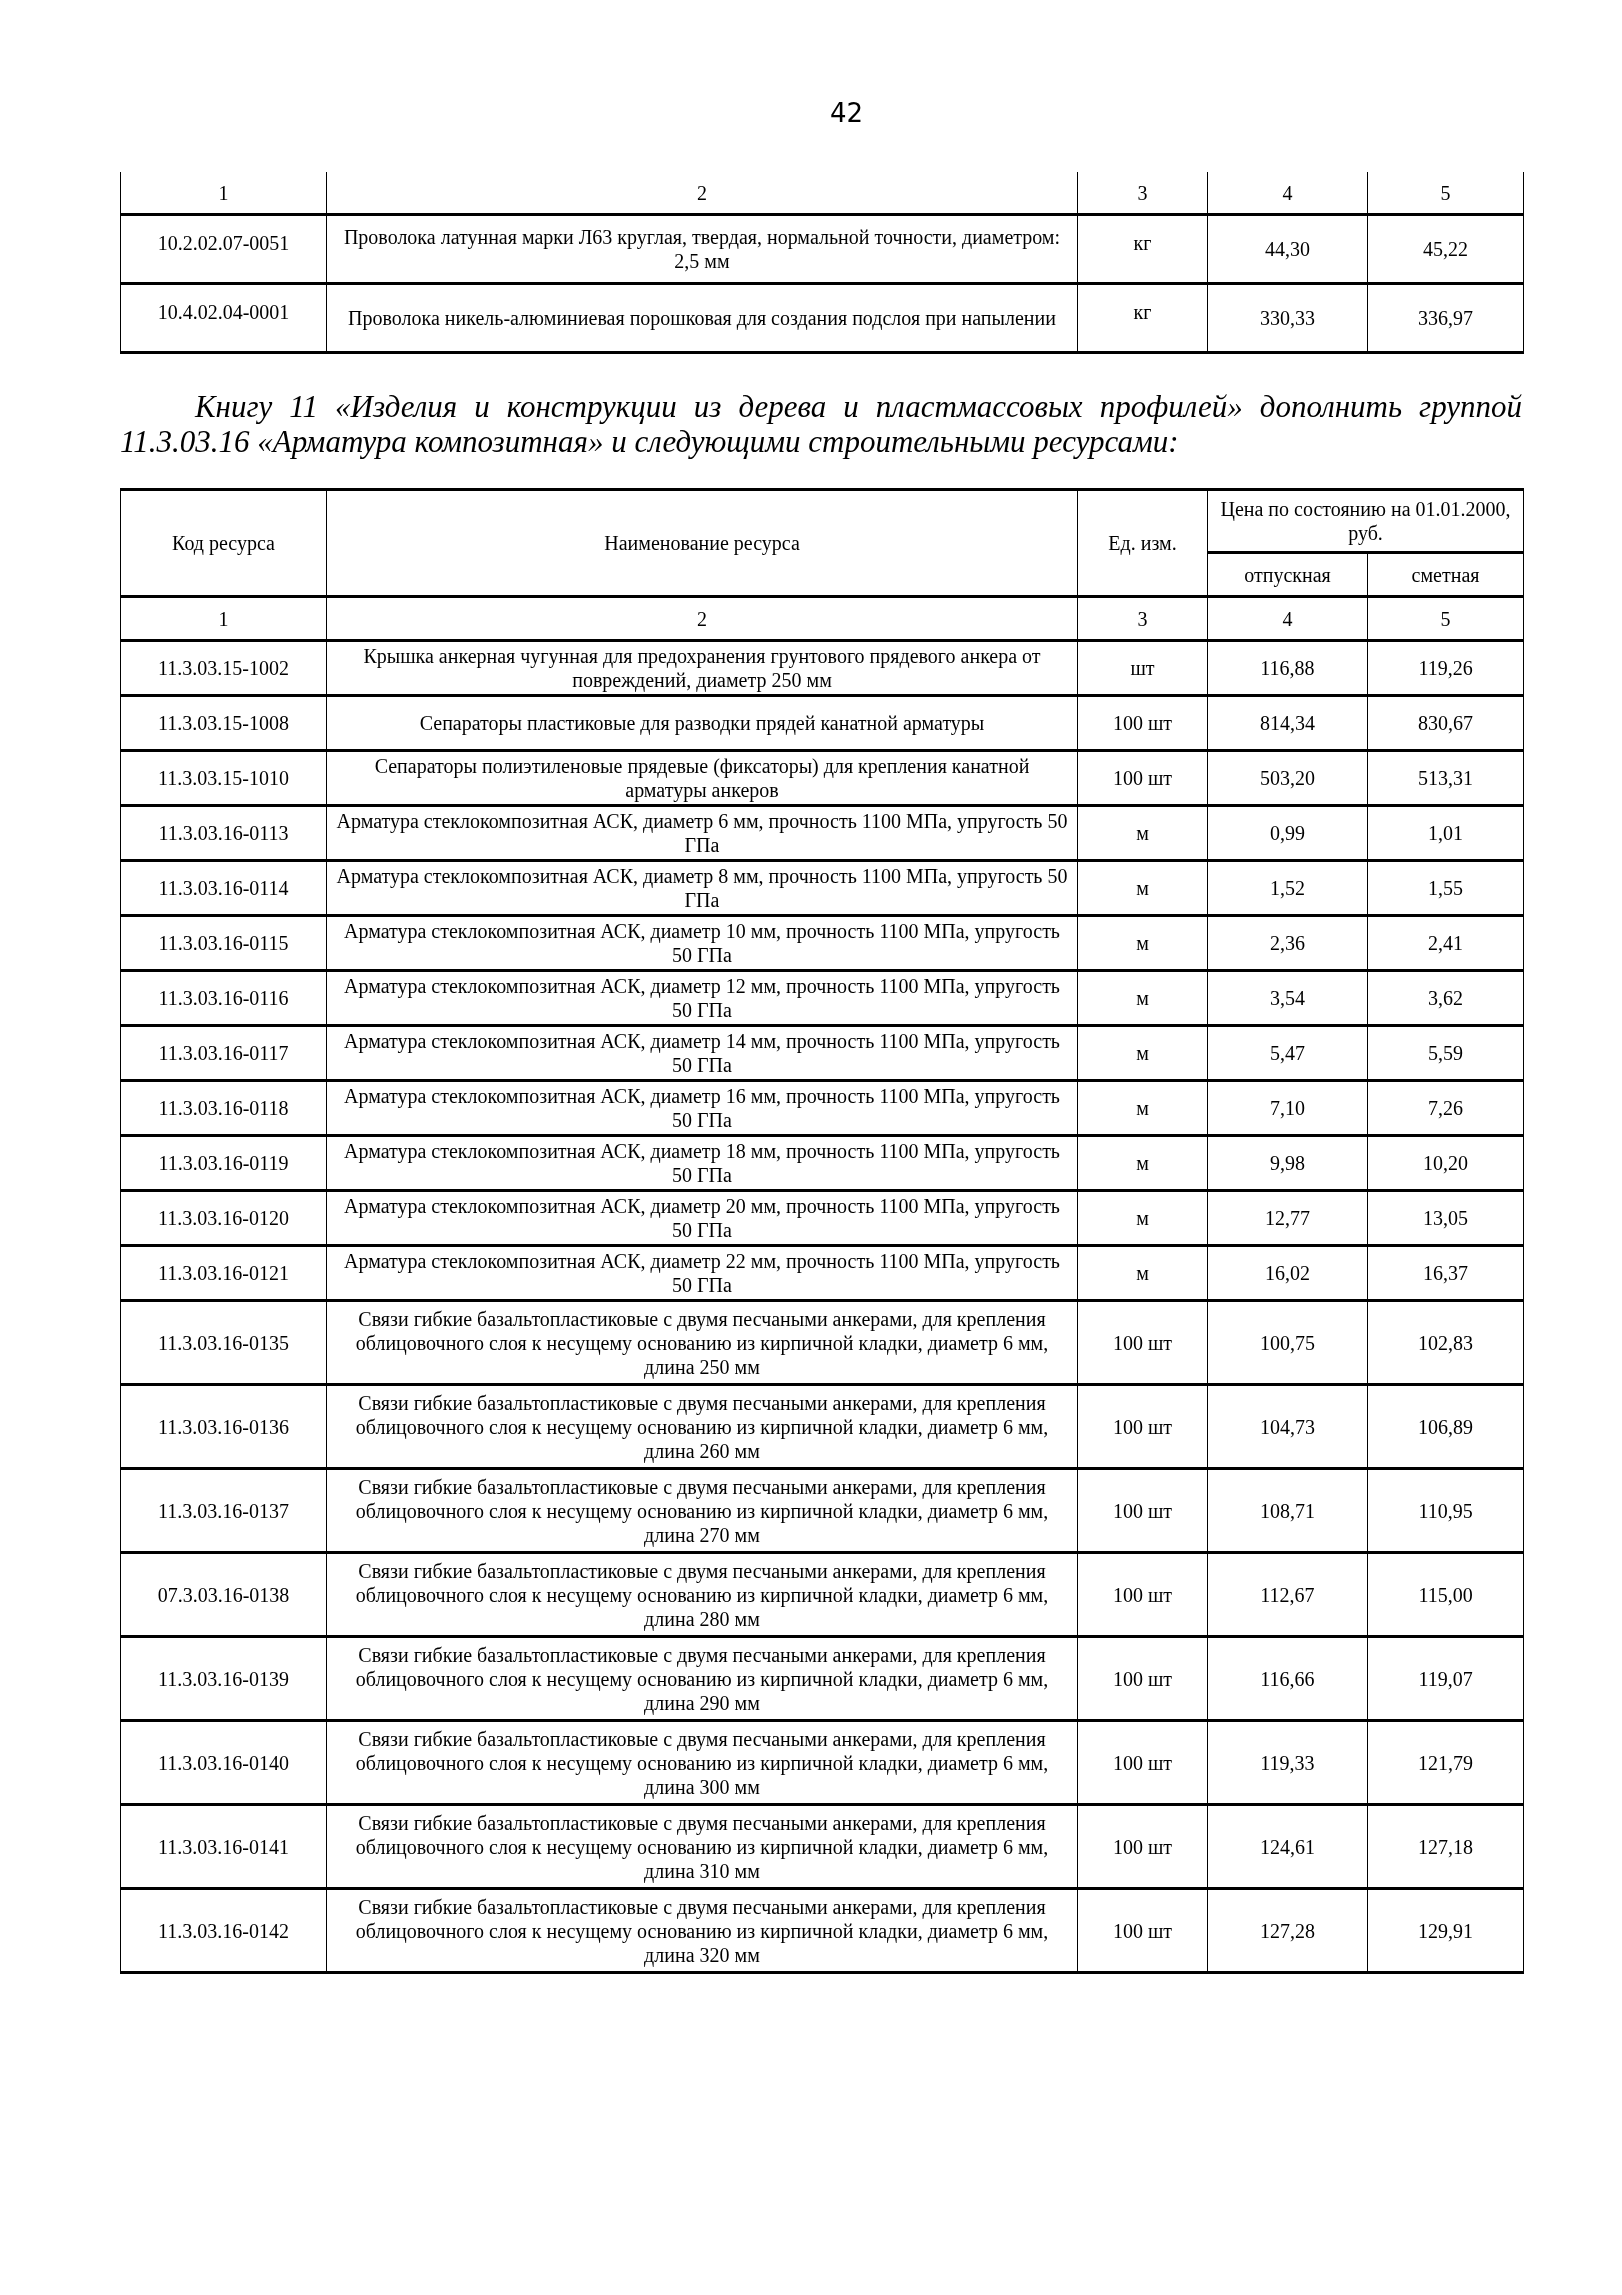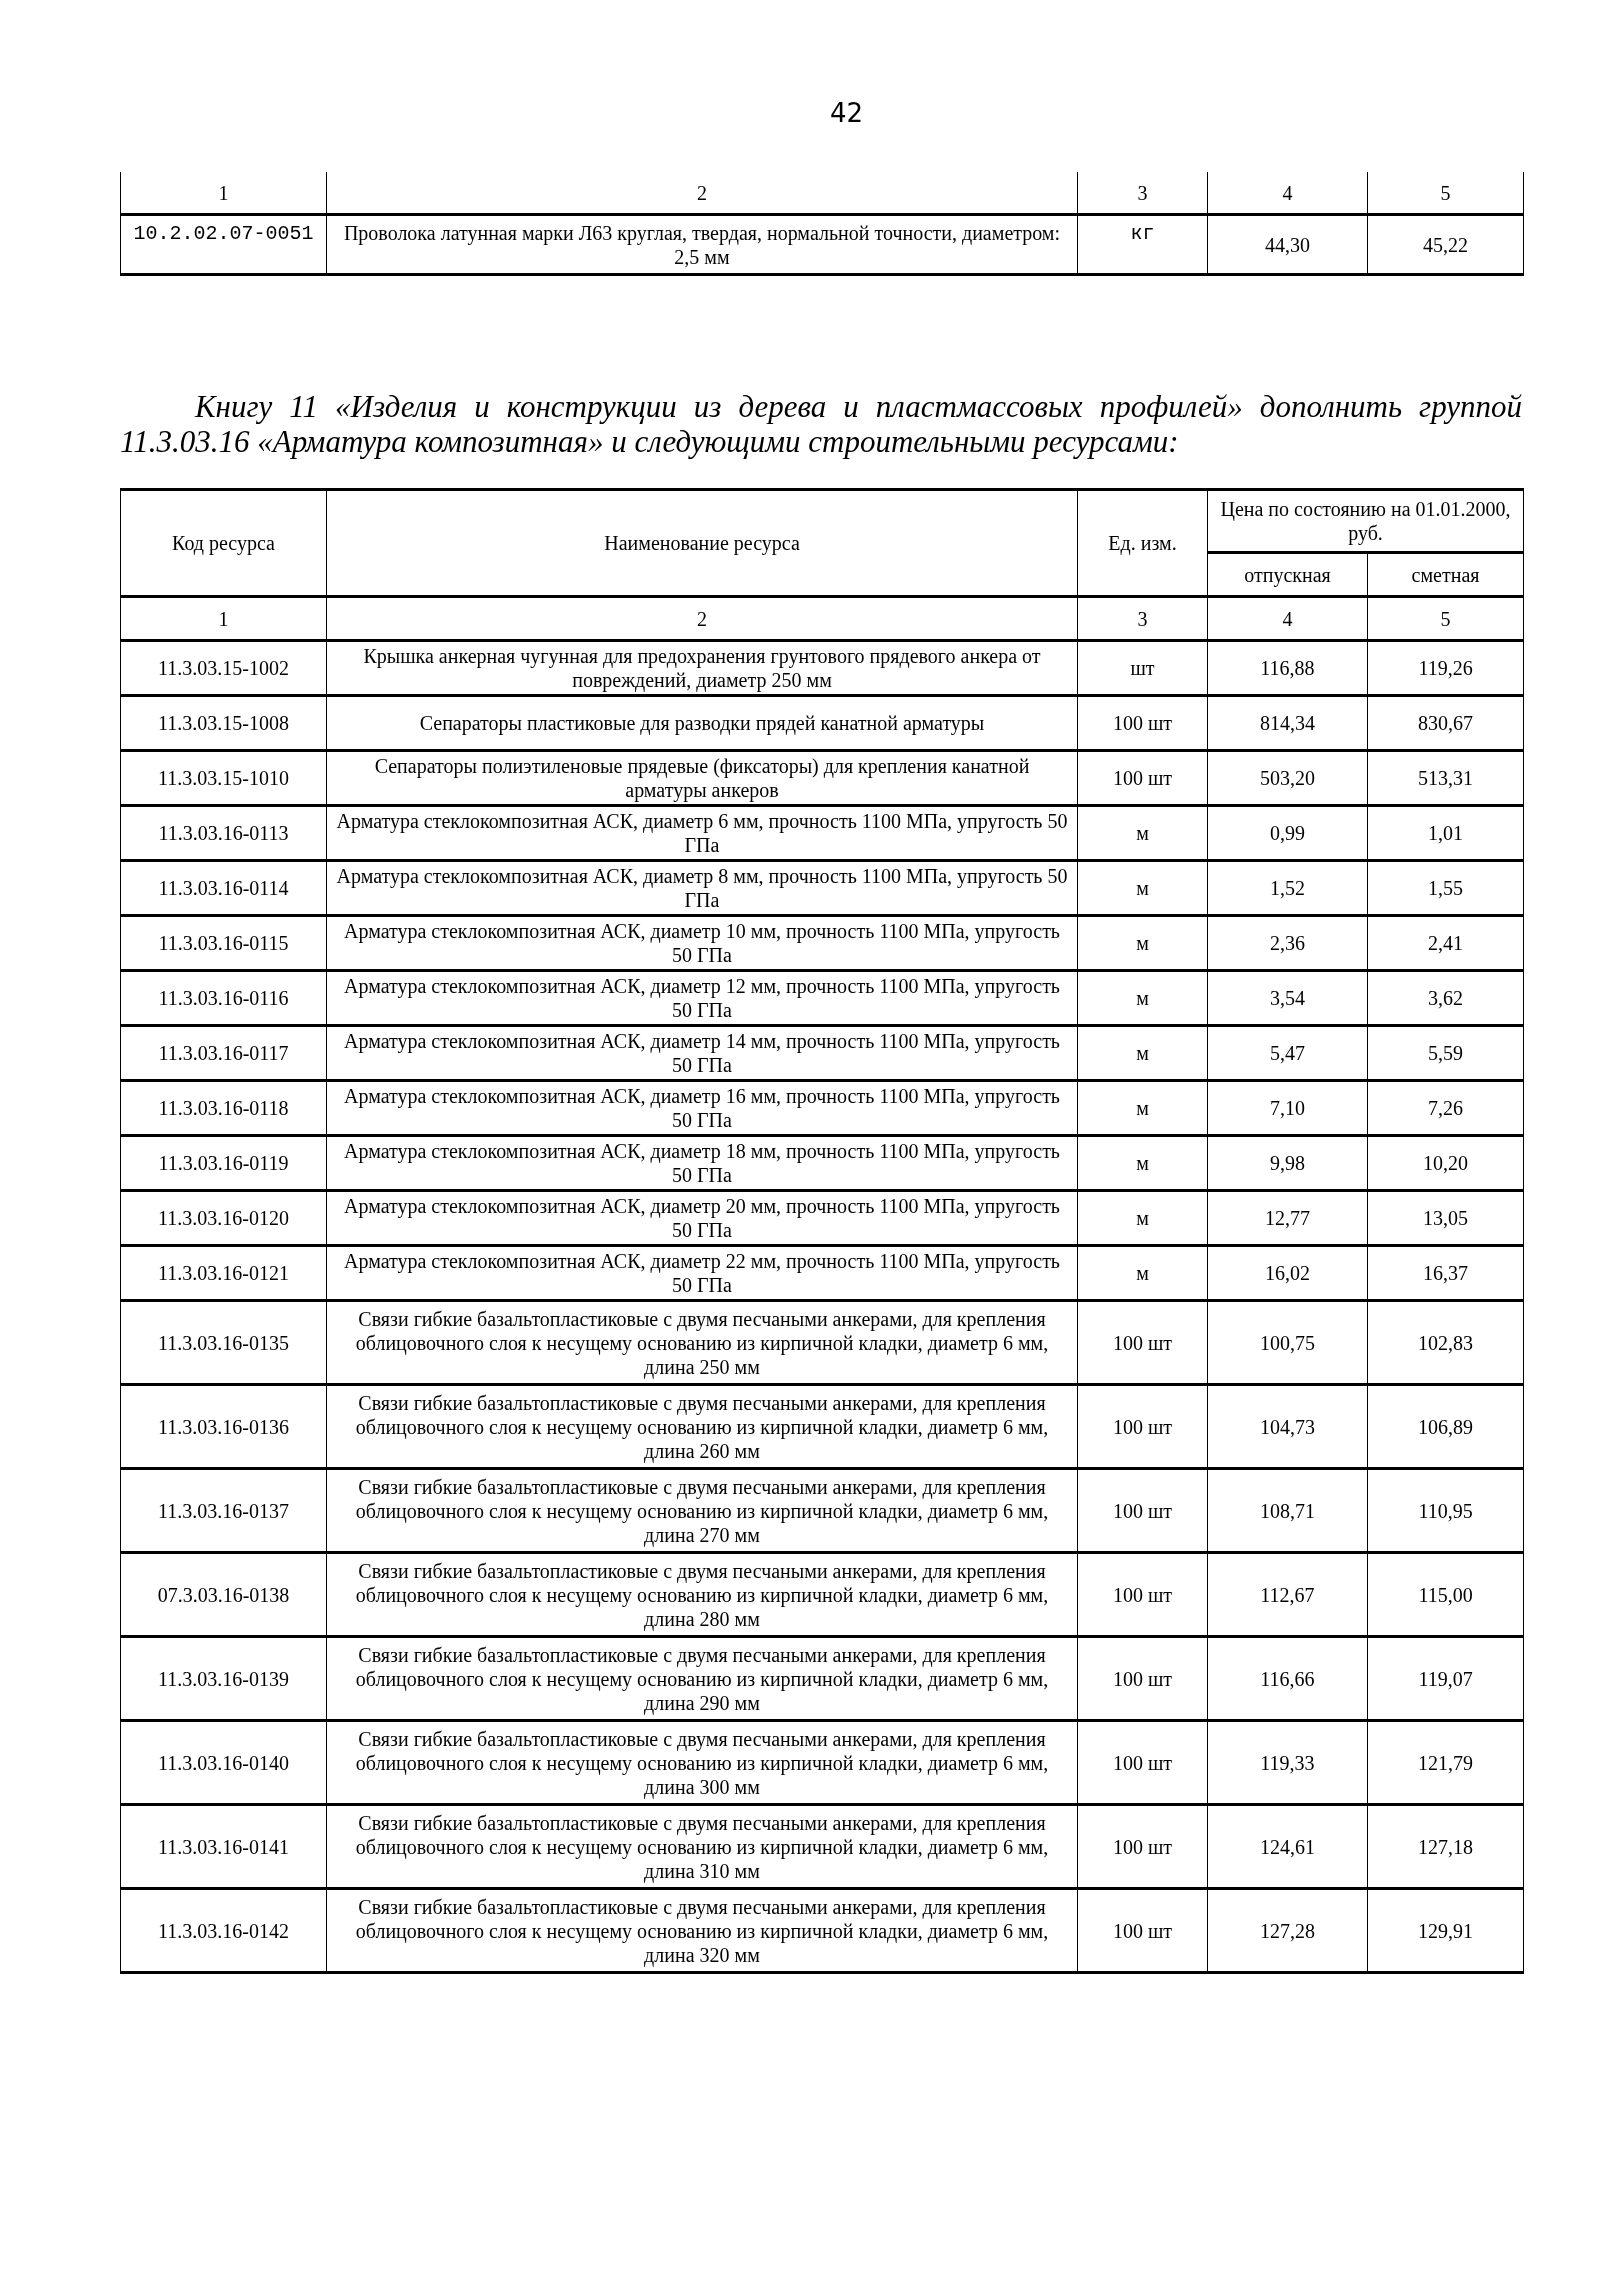--- a/index.html
+++ b/index.html
@@ -21,21 +21,21 @@
     border-top: 3.3px solid #000; border-bottom: 3.3px solid #000;
     font-weight: normal; padding: 0 5.2px; vertical-align: middle;
   }
   #t1 { top: 172px; }
   #t2 { top: 488px; }
   col.c1 { width: 206px; } col.c2 { width: 751px; } col.c3 { width: 130px; }
   col.c4 { width: 160px; } col.c5 { width: 156px; }
   .num-row td { height: 41px; text-align: center; vertical-align: middle; }
   #t1 .num-row td { border-top: none; }
   td.code { text-align: center; vertical-align: middle; }
-  #t1 td.code, #t1 td.unit { vertical-align: top; padding-top: 6px; font-family: Liberation Mono, monospace; }
+  #t1 td.code, #t1 td.unit { vertical-align: top; padding-top: 15px; }
   td.name { text-align: center; vertical-align: top; padding: 2.6px 9.2px 3.9px 14.4px; }
   td.unit { text-align: center; }
   td.price { text-align: center; }
   #t1 tr.data td { height: 51px; }
   .row2 td { height: 52px; }
   .row3 td { height: 81px; }
   .hdr th { text-align: center; vertical-align: middle; }
   .hdr-main th { height: 60px; }
   .hdr-sub th { height: 41px; }
   .intro {
@@ -66,20 +66,27 @@
       <td>4</td>
       <td>5</td>
     </tr>
   <tr class="data">
         <td class="code">10.2.02.07-0051</td>
         <td class="name">Проволока латунная марки Л63 круглая, твердая, нормальной точности, диаметром: 2,5 мм</td>
         <td class="unit">кг</td>
         <td class="price">44,30</td>
         <td class="price">45,22</td>
       </tr>
+      <tr class="data">
+        <td class="code">10.4.02.04-0001</td>
+        <td class="name">Проволока никель-алюминиевая порошковая для создания подслоя при напылении</td>
+        <td class="unit">кг</td>
+        <td class="price">330,33</td>
+        <td class="price">336,97</td>
+      </tr>
     </tbody>
 </table>
 
 <div class="intro">Книгу 11 «Изделия и конструкции из дерева и пластмассовых профилей» дополнить группой 11.3.03.16 «Арматура композитная» и следующими строительными ресурсами:</div>
 
 <table class="grid" id="t2">
   <colgroup>
       <col class="c1">
       <col class="c2">
       <col class="c3">

